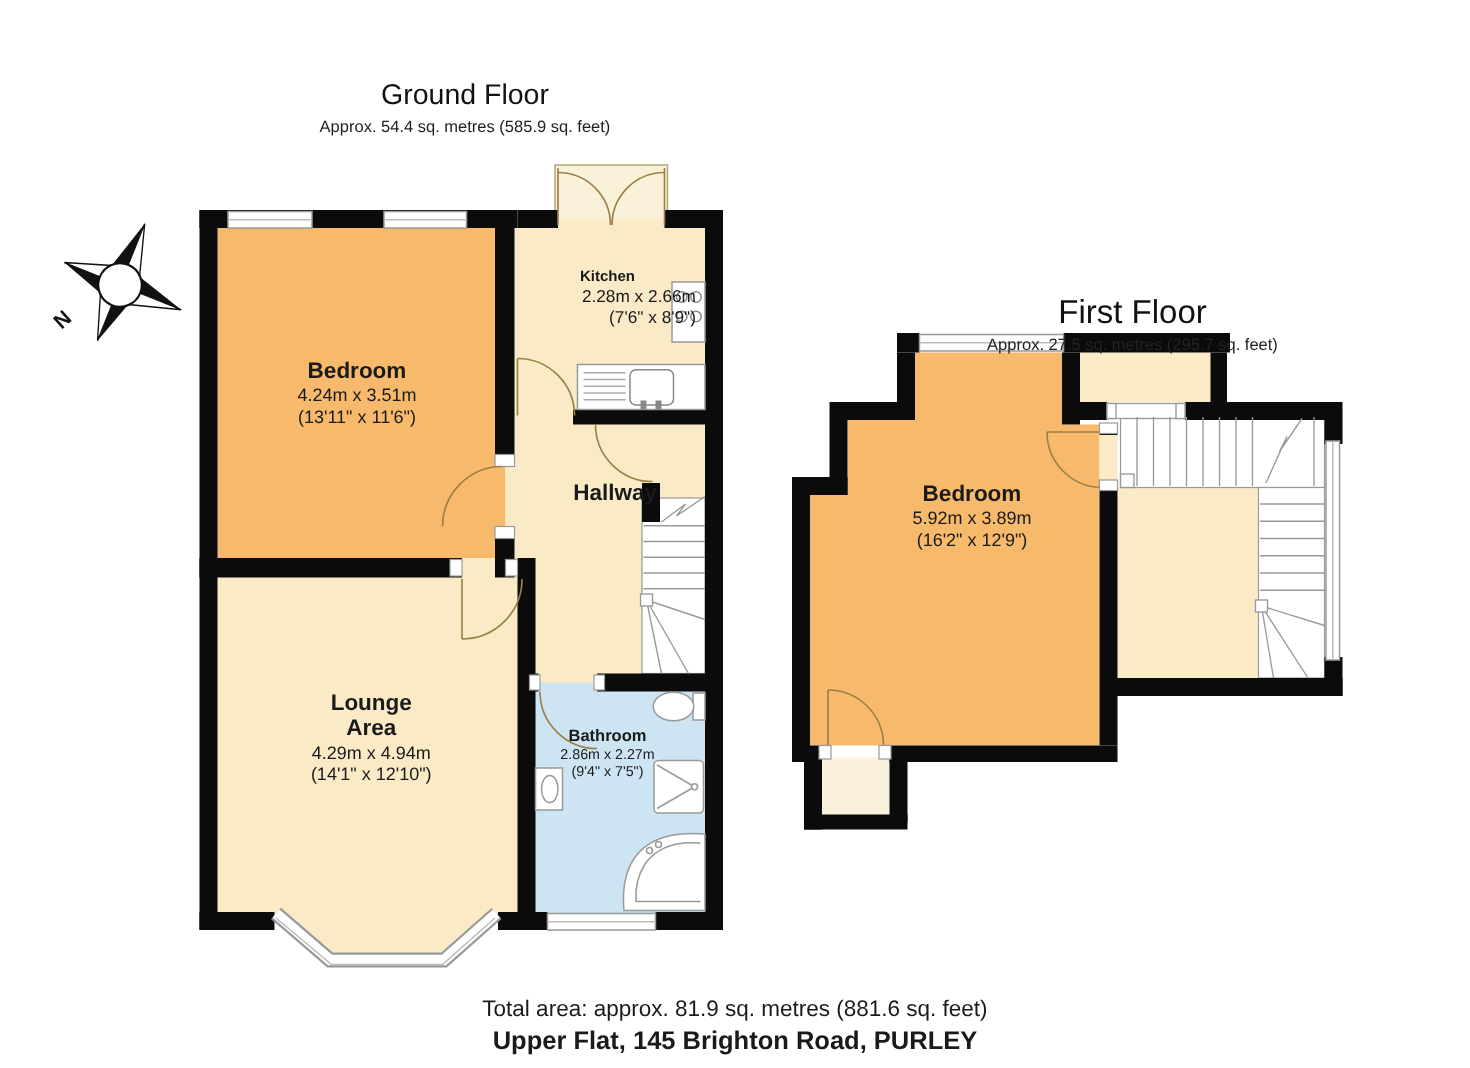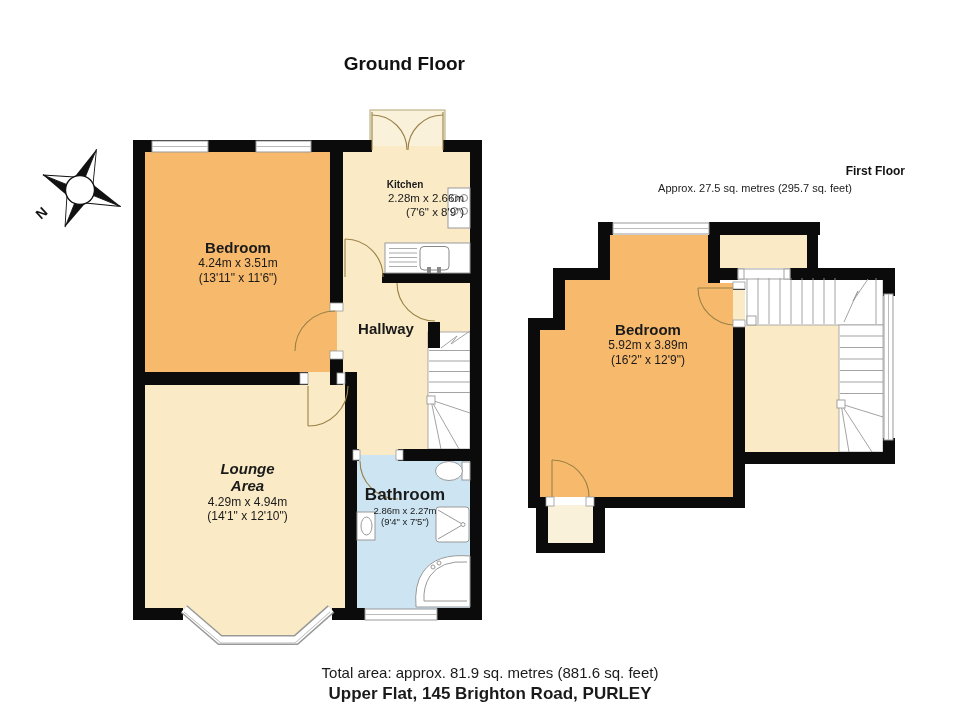--- a/index.html
+++ b/index.html
@@ -1,31 +1,31 @@
 <!DOCTYPE html>
 <html><head>
 <meta charset="utf-8">
 <style>
   html,body{margin:0;padding:0;background:#ffffff;}
   #canvas{position:relative;width:980px;height:712px;background:#ffffff;overflow:hidden;
           font-family:"Liberation Sans", sans-serif;color:#1a1a1a;}
   #plan-svg{position:absolute;left:0;top:0;}
   .abs{position:absolute;}
   .center{text-align:center;}
-  .floor-title{font-size:19px;font-weight:bold;color:#111;line-height:1.1;text-align:right;}
-  .floor-title.small{font-size:12px;}
+  .floor-title{font-size:19px;font-weight:normal;color:#111;line-height:1.1;}
+  .floor-title.small{font-size:22px;margin-top:31px;}
   .floor-subtitle{font-size:11px;margin-top:4px;color:#222;}
   .room-label{position:absolute;text-align:center;pointer-events:none;}
   .room-name{font-weight:bold;font-size:15px;line-height:1.15;}
   .room-name.sz14{font-size:10px;}
-  .room-name.sz12{font-size:17px;}
+  .room-name.sz12{font-size:11px;}
   .room-dim{font-size:12px;line-height:1.22;white-space:nowrap;}
   .room-dim.sz11{font-size:11.5px;text-align:right;}
   .room-dim.sz9{font-size:9.5px;}
-  .wrapname{width:78px;margin:0 auto;font-style:italic;}
+  .wrapname{width:78px;margin:0 auto;}
   .footer-total{font-size:15px;}
   .footer-address{font-size:17px;font-weight:bold;margin-top:3px;}
 </style>
 </head>
 <body>
 
 <div id="canvas">
 
 <svg id="plan-svg" width="980" height="712" viewBox="0 0 980 712">
 
@@ -267,40 +267,41 @@
         <polygon points="-40,0 0,0 -10,-10" fill="#fff" stroke="#111" stroke-width="0.9"></polygon>
       </g>
       <circle cx="0" cy="0" r="14.5" fill="#fff" stroke="#111" stroke-width="1.4"></circle>
     </g>
     <text x="41" y="220" transform="rotate(-42 41 220)" font-size="14" font-weight="bold" fill="#111" font-family="Liberation Sans, sans-serif">N</text>
   </g>
 </svg>
 
 <div class="abs center" style="left:155px;top:54px;width:310px;">
   <div class="floor-title">Ground Floor</div>
+  <div class="floor-subtitle">Approx. 54.4 sq. metres (585.9 sq. feet)</div>
 </div>
 
 <div class="abs center" style="left:605px;top:165px;width:300px;">
   <div class="floor-title small">First Floor</div>
   <div class="floor-subtitle">Approx. 27.5 sq. metres (295.7 sq. feet)</div>
 </div>
 
 <div class="room-label" style="left:158px;top:239px;width:160px;">
   <div class="room-name">Bedroom</div>
   <div class="room-dim">4.24m x 3.51m</div>
   <div class="room-dim">(13'11" x 11'6")</div>
 </div>
 
 <div class="room-label" style="left:346px;top:179px;width:118px;">
   <div class="room-name sz14">Kitchen</div>
   <div class="room-dim sz11">2.28m x 2.66m</div>
   <div class="room-dim sz11">(7'6" x 8'9")</div>
 </div>
 
-<div class="room-label" style="left:334px;top:320px;width:104px;">
+<div class="room-label" style="left:334px;top:320px;width:104px;text-align:right;">
   <div class="room-name">Hallway</div>
 </div>
 
 <div class="room-label" style="left:190px;top:460px;width:115px;">
   <div class="room-name wrapname">Lounge Area</div>
   <div class="room-dim">4.29m x 4.94m</div>
   <div class="room-dim">(14'1" x 12'10")</div>
 </div>
 
 <div class="room-label" style="left:354px;top:485px;width:102px;">

